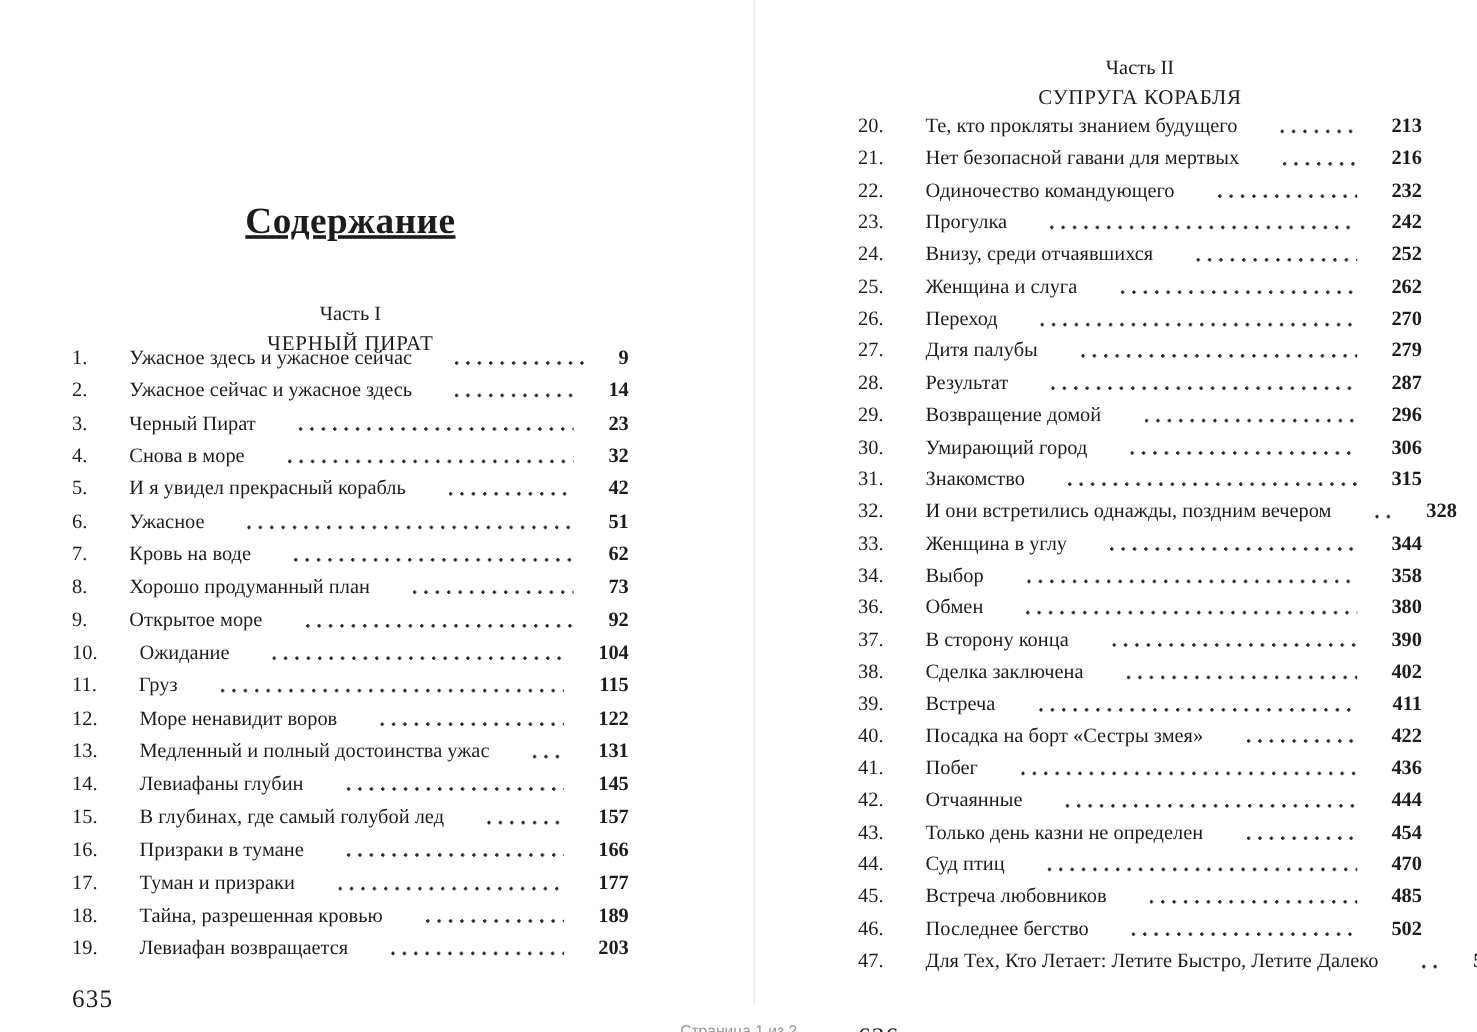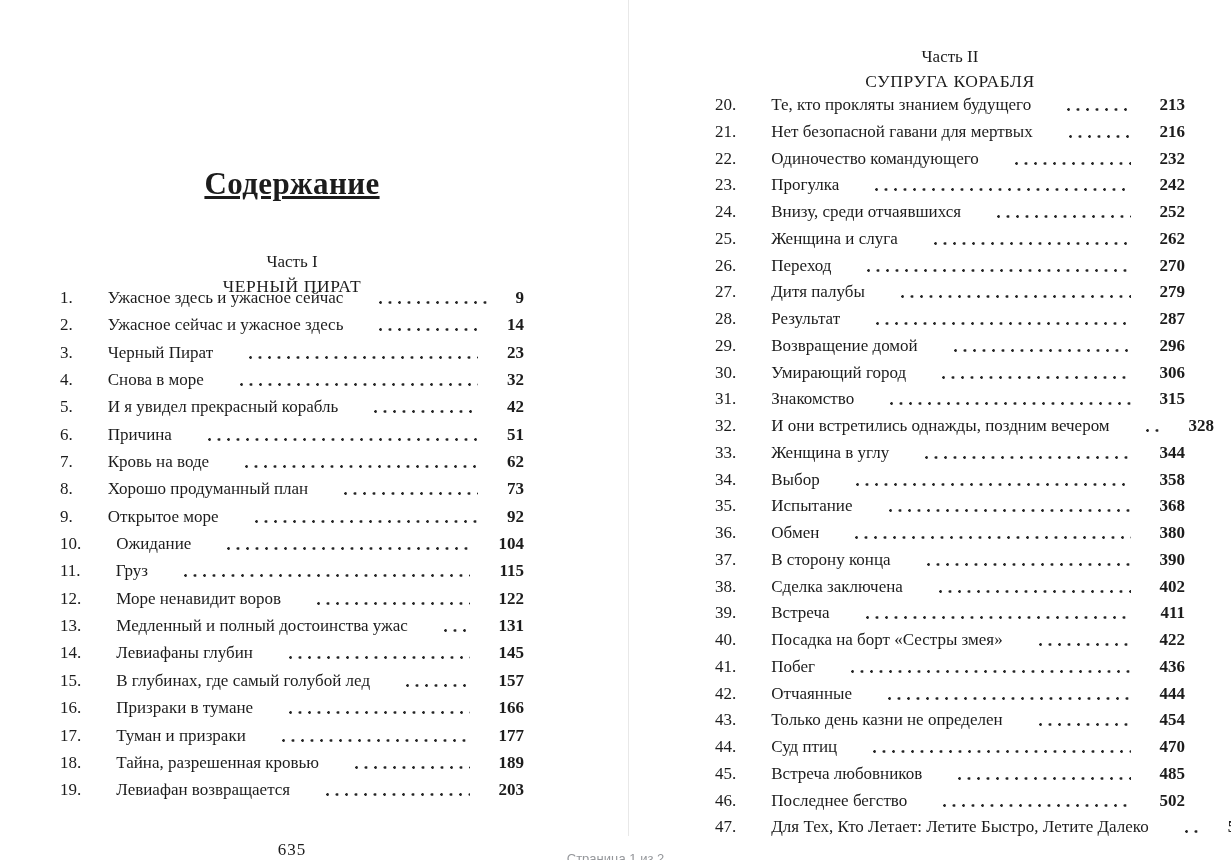--- a/index.html
+++ b/index.html
@@ -89,25 +89,24 @@
     margin: 0 1px 0 8px;
     transform: translateY(1px);
     background-image: radial-gradient(circle at 1.5px 1.5px, #242424 1.15px, transparent 1.55px);
     background-size: 9.5px 3px;
     background-repeat: repeat-x;
   }
   .pg { white-space: nowrap; font-weight: bold; }
 
   .folio {
     position: absolute;
-    top: 840px;
+    top: 820px;
     left: 0;
     width: 100%;
-    text-align: center;
-    font-size: 17px;
+    font-size: 21px;
     letter-spacing: 1px;
   }
 
   .page-indicator {
     position: absolute;
     top: 851px;
     left: 0;
     width: 1231px;
     text-align: center;
     font-family: "Liberation Sans", "DejaVu Sans", sans-serif;
@@ -162,21 +161,21 @@
 
         <div class="row">
           <span class="num">5.</span>
           <span class="ttl">И я увидел прекрасный корабль</span>
           <span class="dots"></span>
           <span class="pg">42</span>
         </div>
 
         <div class="row">
           <span class="num">6.</span>
-          <span class="ttl">Причина</span>
+          <span class="ttl">Ужасное</span>
           <span class="dots"></span>
           <span class="pg">51</span>
         </div>
 
         <div class="row">
           <span class="num">7.</span>
           <span class="ttl">Кровь на воде</span>
           <span class="dots"></span>
           <span class="pg">62</span>
         </div>
@@ -375,26 +374,20 @@
           <span class="pg">344</span>
         </div>
 
         <div class="row">
           <span class="num">34.</span>
           <span class="ttl">Выбор</span>
           <span class="dots"></span>
           <span class="pg">358</span>
         </div>
 
-        <div class="row">
-          <span class="num">35.</span>
-          <span class="ttl">Испытание</span>
-          <span class="dots"></span>
-          <span class="pg">368</span>
-        </div>
 
         <div class="row">
           <span class="num">36.</span>
           <span class="ttl">Обмен</span>
           <span class="dots"></span>
           <span class="pg">380</span>
         </div>
 
         <div class="row">
           <span class="num">37.</span>

